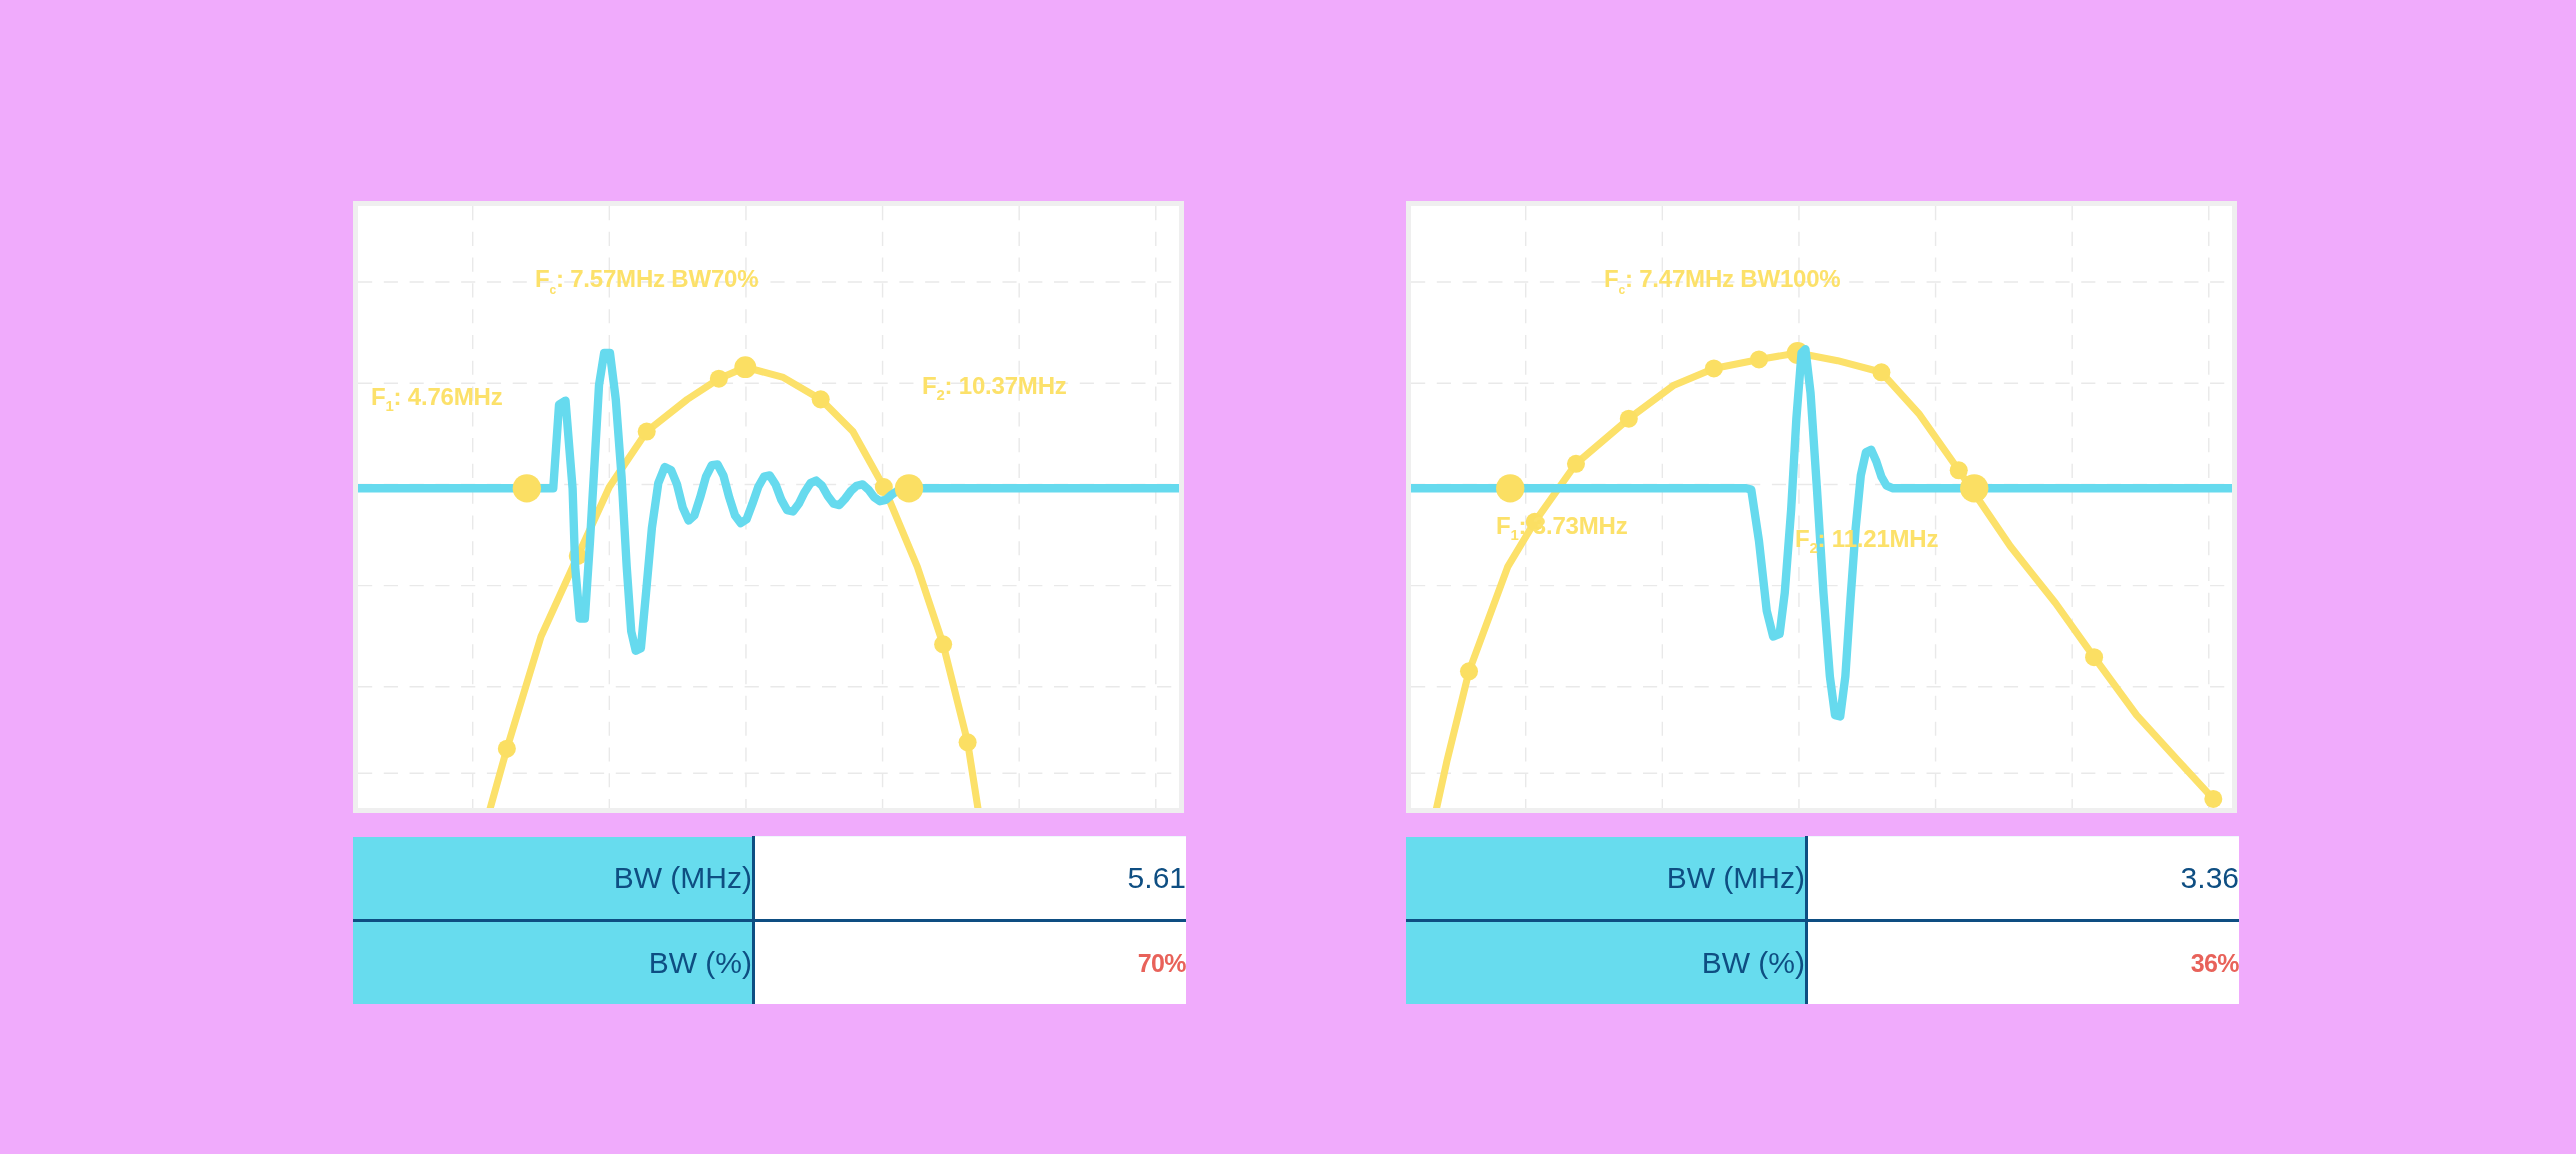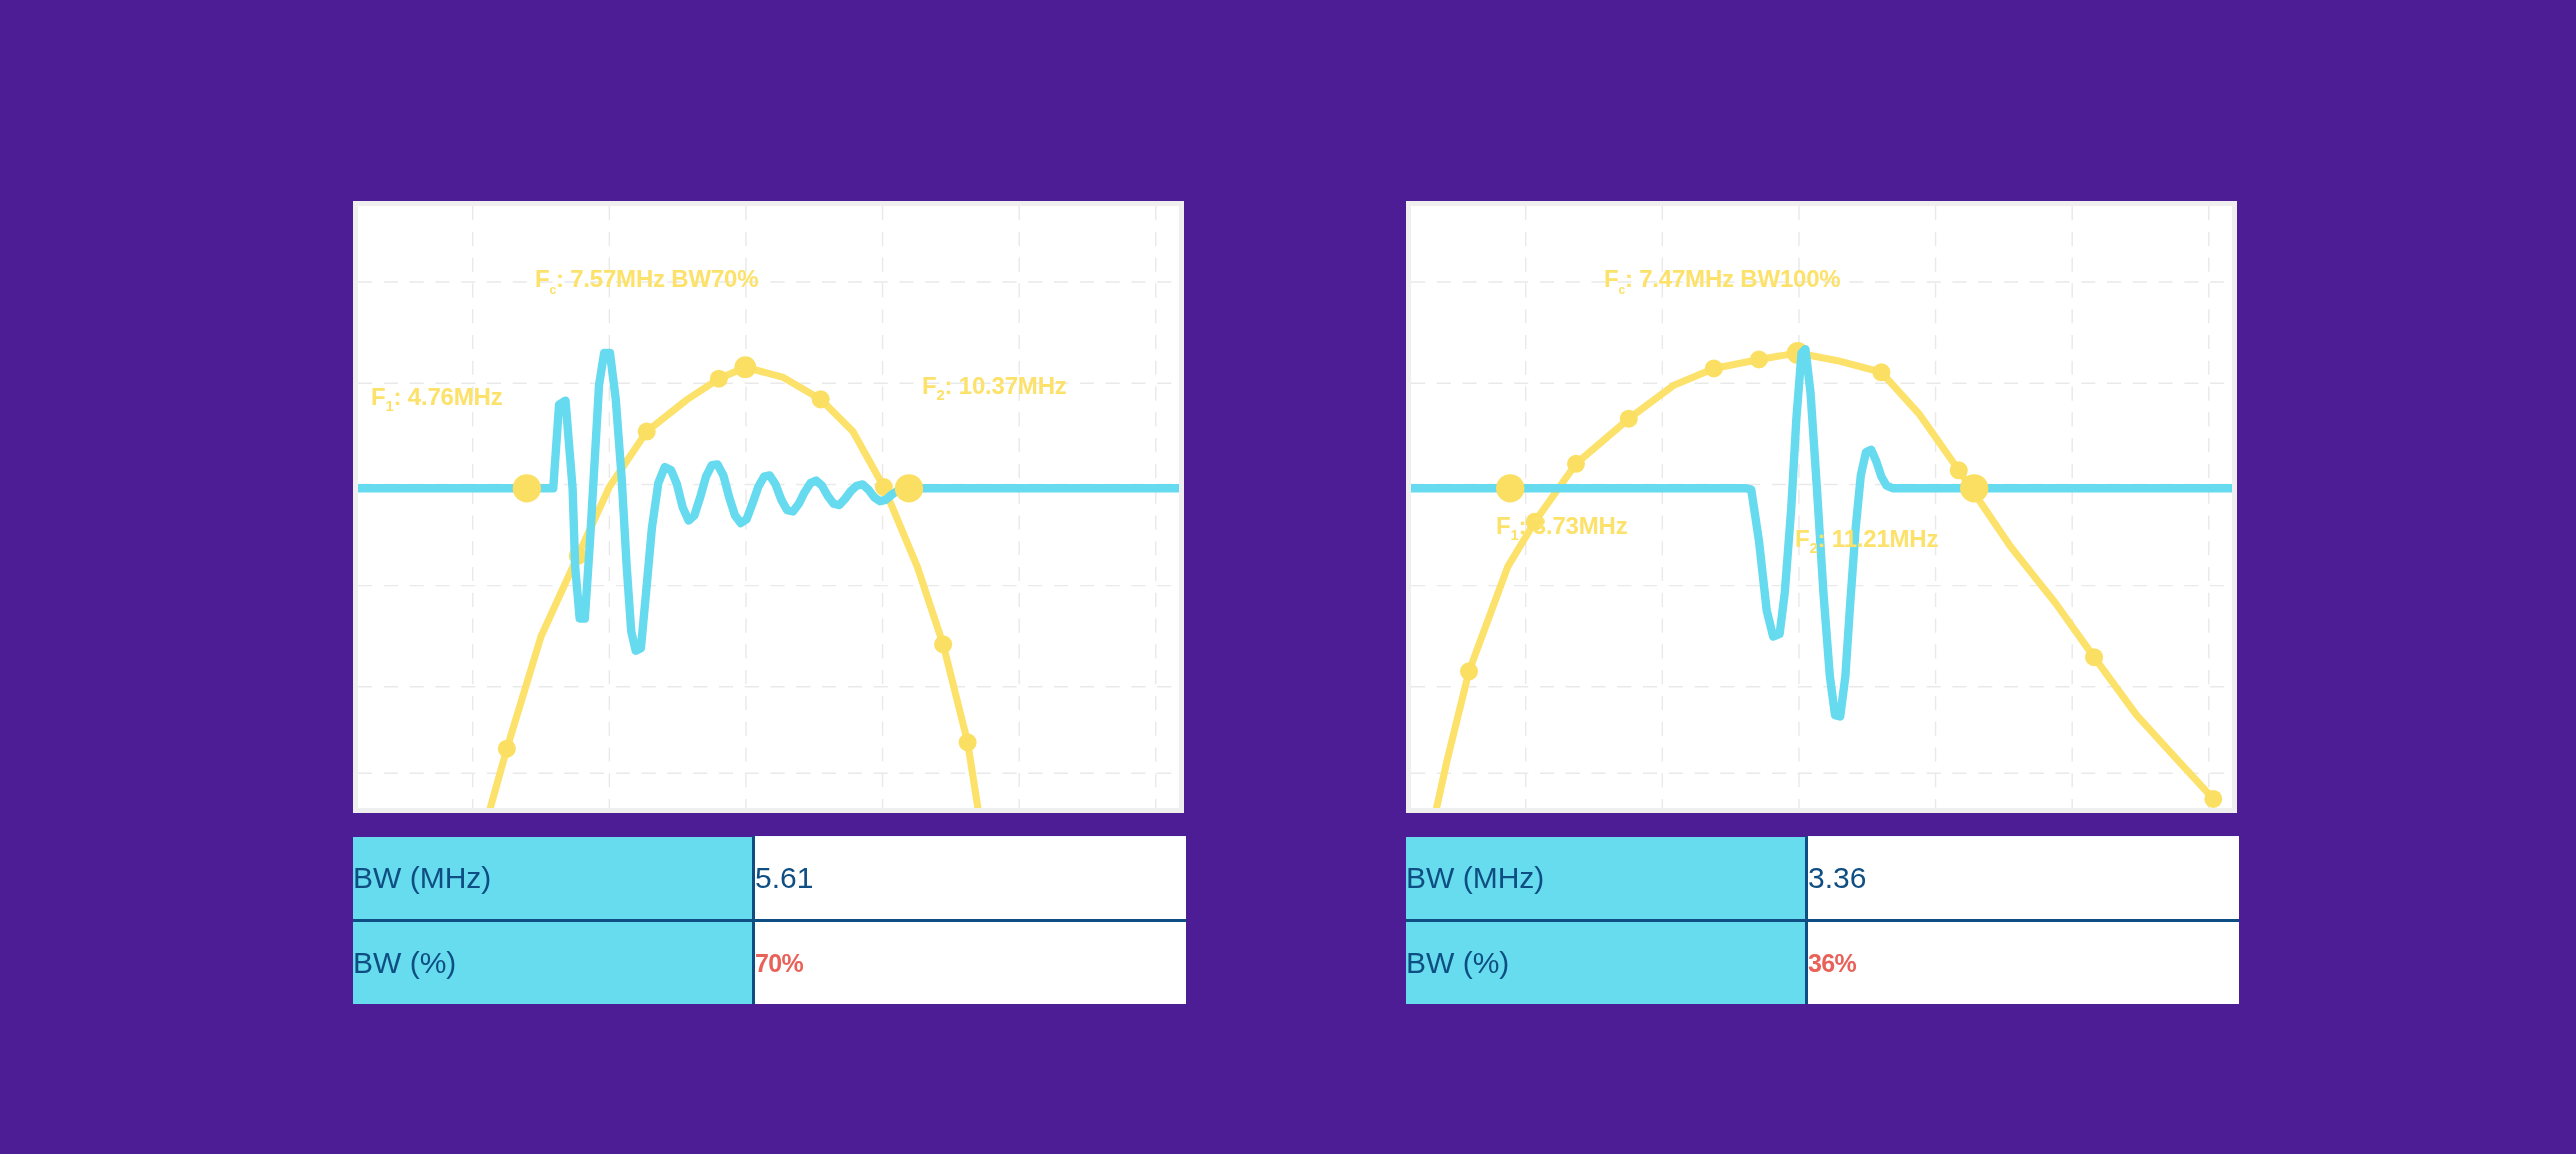--- a/index.html
+++ b/index.html
@@ -2,21 +2,21 @@
 <html style="font-size:10.3px"><head>
 <meta charset="utf-8">
 <title>Ultrasound Transducer Bandwidth Comparison</title>
 <style>
   html,body{margin:0;padding:0;background:#ffffff;}
   body{
     width:2576px;height:1154px;
     font-family:"Liberation Sans","DejaVu Sans",sans-serif;
     overflow:hidden;position:relative;
   }
-  .stage{position:absolute;inset:0;background:#4c1d95;}
+  .stage{position:absolute;inset:0;background:#f0abfc;}
 
   
   .panel{position:absolute;top:201px;width:831px;}
   .panel.left{left:353px;}
   .panel.right{left:1406px;}
 
   .plot-frame{
     position:relative;
     width:831px;height:612px;
     background:#ffffff;
@@ -45,21 +45,21 @@
     position:absolute;
     width:831px;
     border-collapse:collapse;
     table-layout:fixed;
   }
   .bw-table.left{left:353px;top:836px;}
   .bw-table.right{left:1406px;top:836px;}
   .bw-table td{
     height:82px;
     padding:0;
-    text-align:left;
+    text-align:right;
     vertical-align:middle;
   }
   .bw-table .keycell{
     width:399px;
     background:#67DCEE;
     color:#0E4E82;
     font-size:30px;
     font-weight:normal;
     border-right:3.2px solid #0E4E82;
   }

